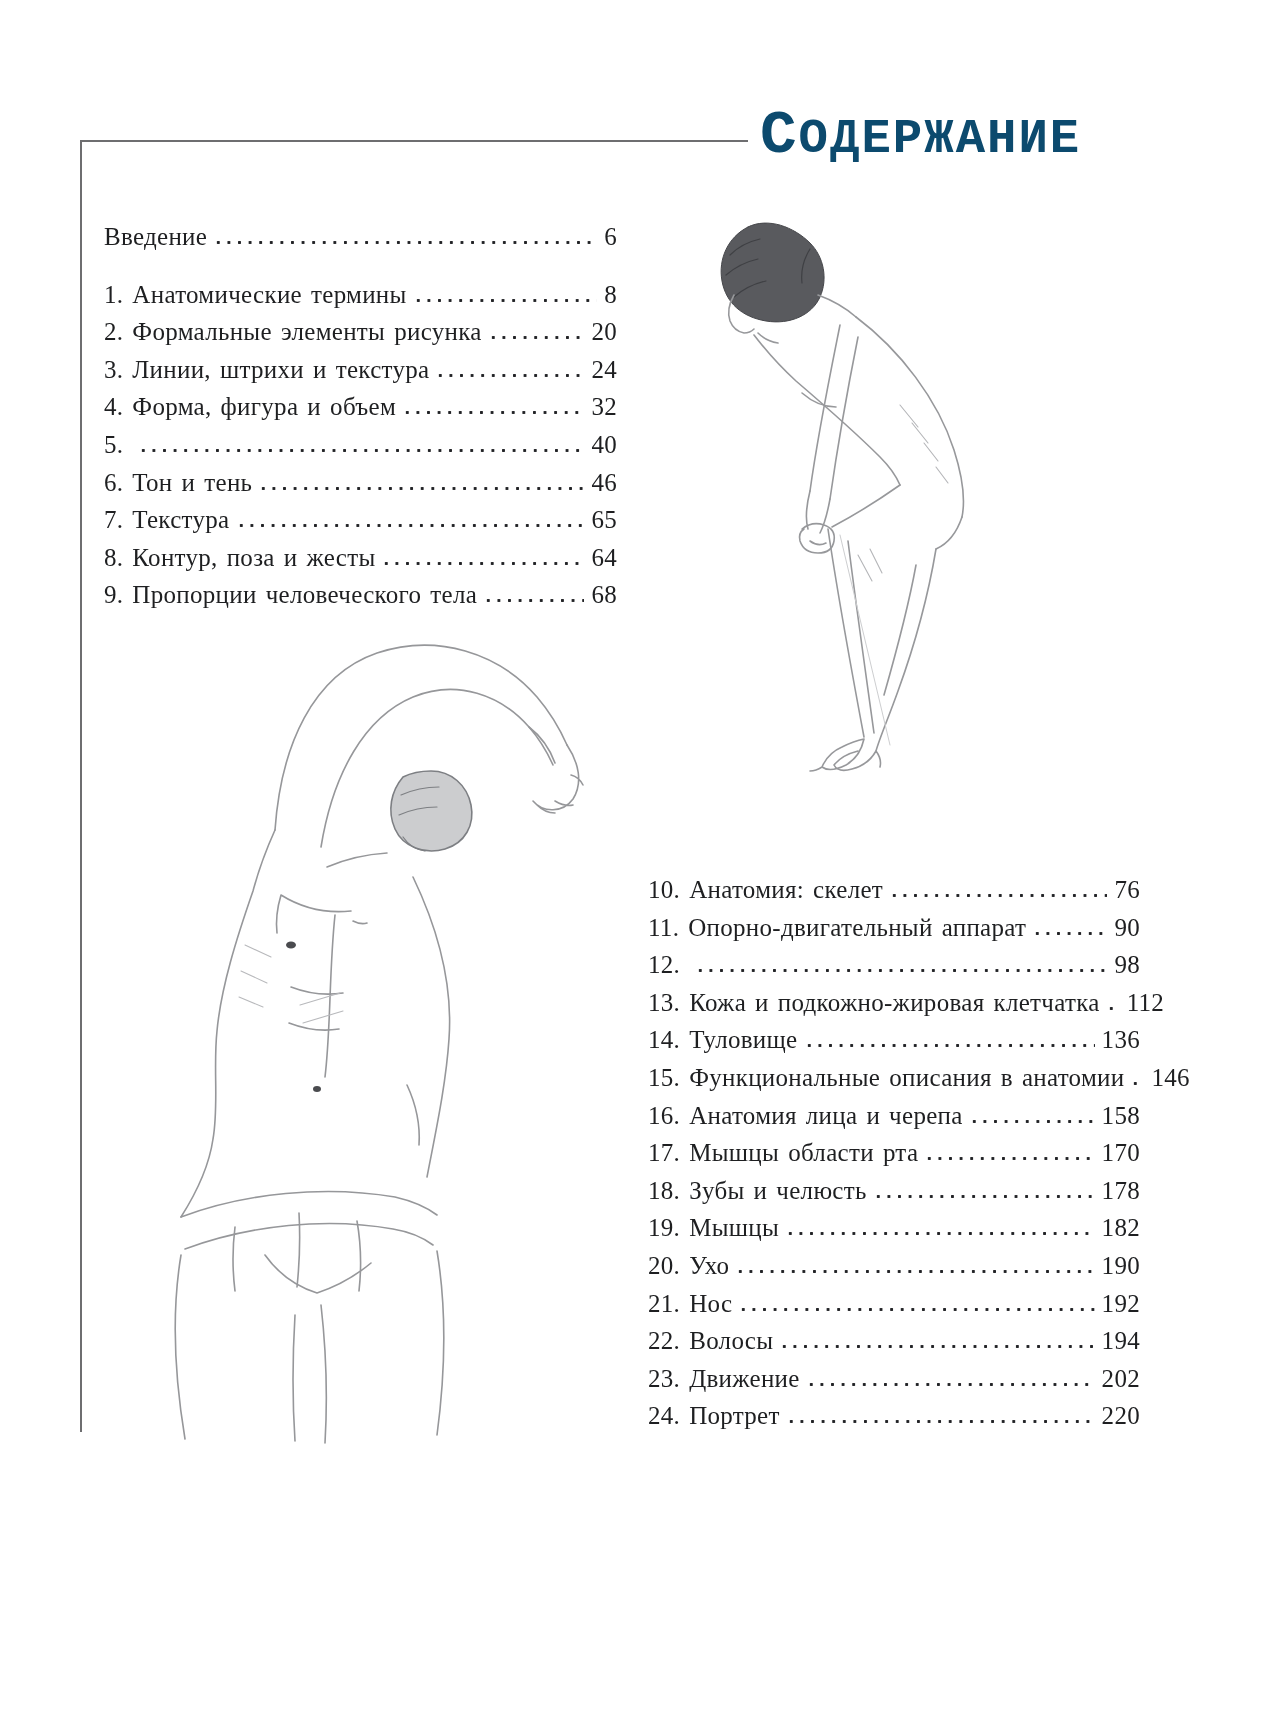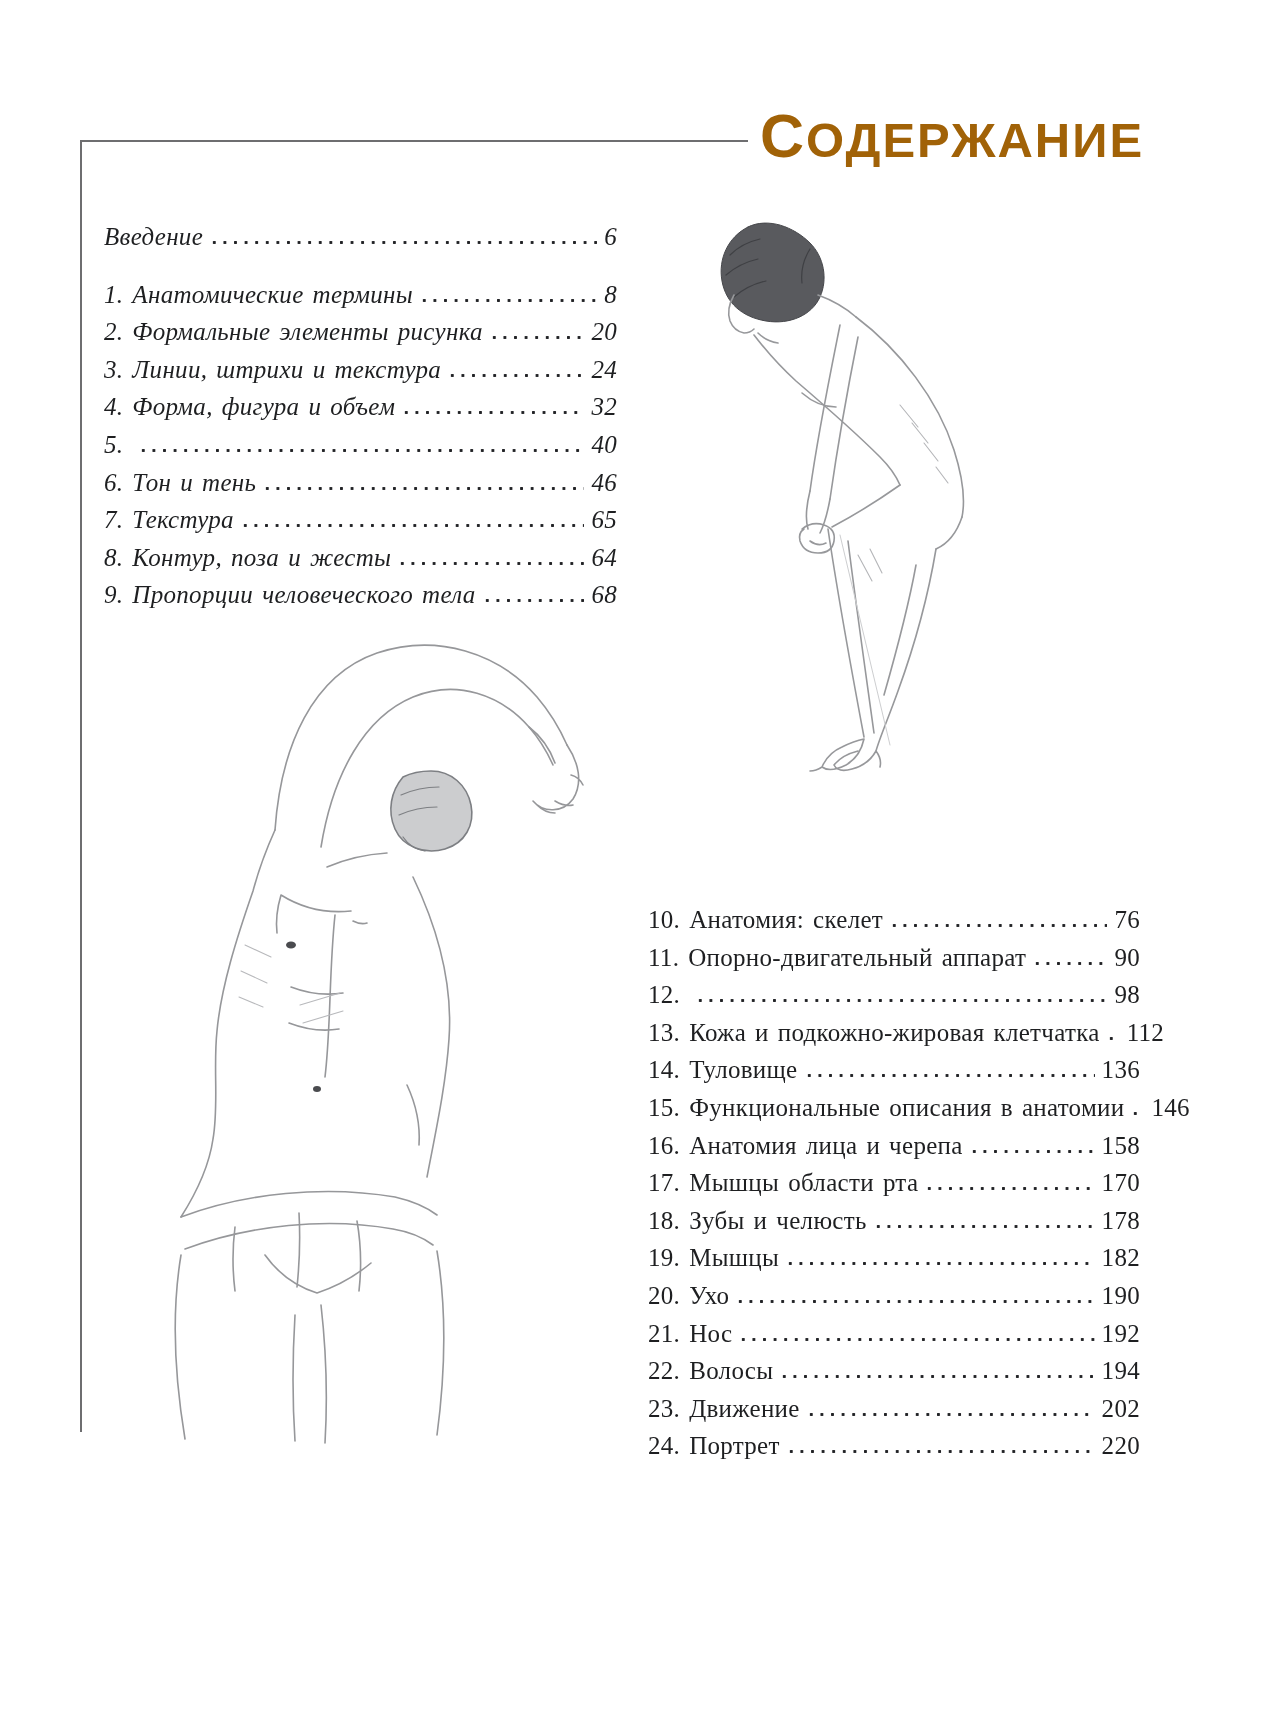--- a/index.html
+++ b/index.html
@@ -13,29 +13,29 @@
     overflow:hidden;
   }
   
   .frame-h{position:absolute;left:80px;top:140px;width:668px;height:2px;background:#6e6e70;}
   .frame-v{position:absolute;left:80px;top:140px;width:2px;height:1292px;background:#6e6e70;}
 
   
   .title{
     position:absolute;left:760px;top:104px;width:420px;margin:0;
     font-size:49px;line-height:64px;font-weight:bold;
-    letter-spacing:2px;color:#a16207;text-transform:uppercase;
-    font-family:Liberation Sans, sans-serif;
+    letter-spacing:2px;color:#0c4a6e;text-transform:uppercase;
+    font-family:Liberation Mono, monospace;
   }
   .title::first-letter{font-size:61px;}
 
   
   .toc{position:absolute;font-size:25px;letter-spacing:.3px;word-spacing:2.5px;}
-  .toc-left{left:104px;top:223px;width:513px;font-style:italic;}
-  .toc-right{left:648px;top:906px;width:492px;}
+  .toc-left{left:104px;top:223px;width:513px;}
+  .toc-right{left:648px;top:876px;width:492px;}
   .toc-row{display:flex;align-items:baseline;height:37.6px;white-space:nowrap;}
   .toc-num{margin-right:9px;}
   .toc-num:empty{display:none;margin:0;}
   .leader{
     flex:1;height:5px;margin:0 5px 0 6px;min-width:14px;
     background-image:radial-gradient(circle at 50% 50%, #222326 1.35px, rgba(0,0,0,0) 1.7px);
     background-size:10.6px 5px;background-repeat:repeat-x;
   }
   .toc-page-num{margin-left:2px;}
   .toc-gap{height:20px;}

